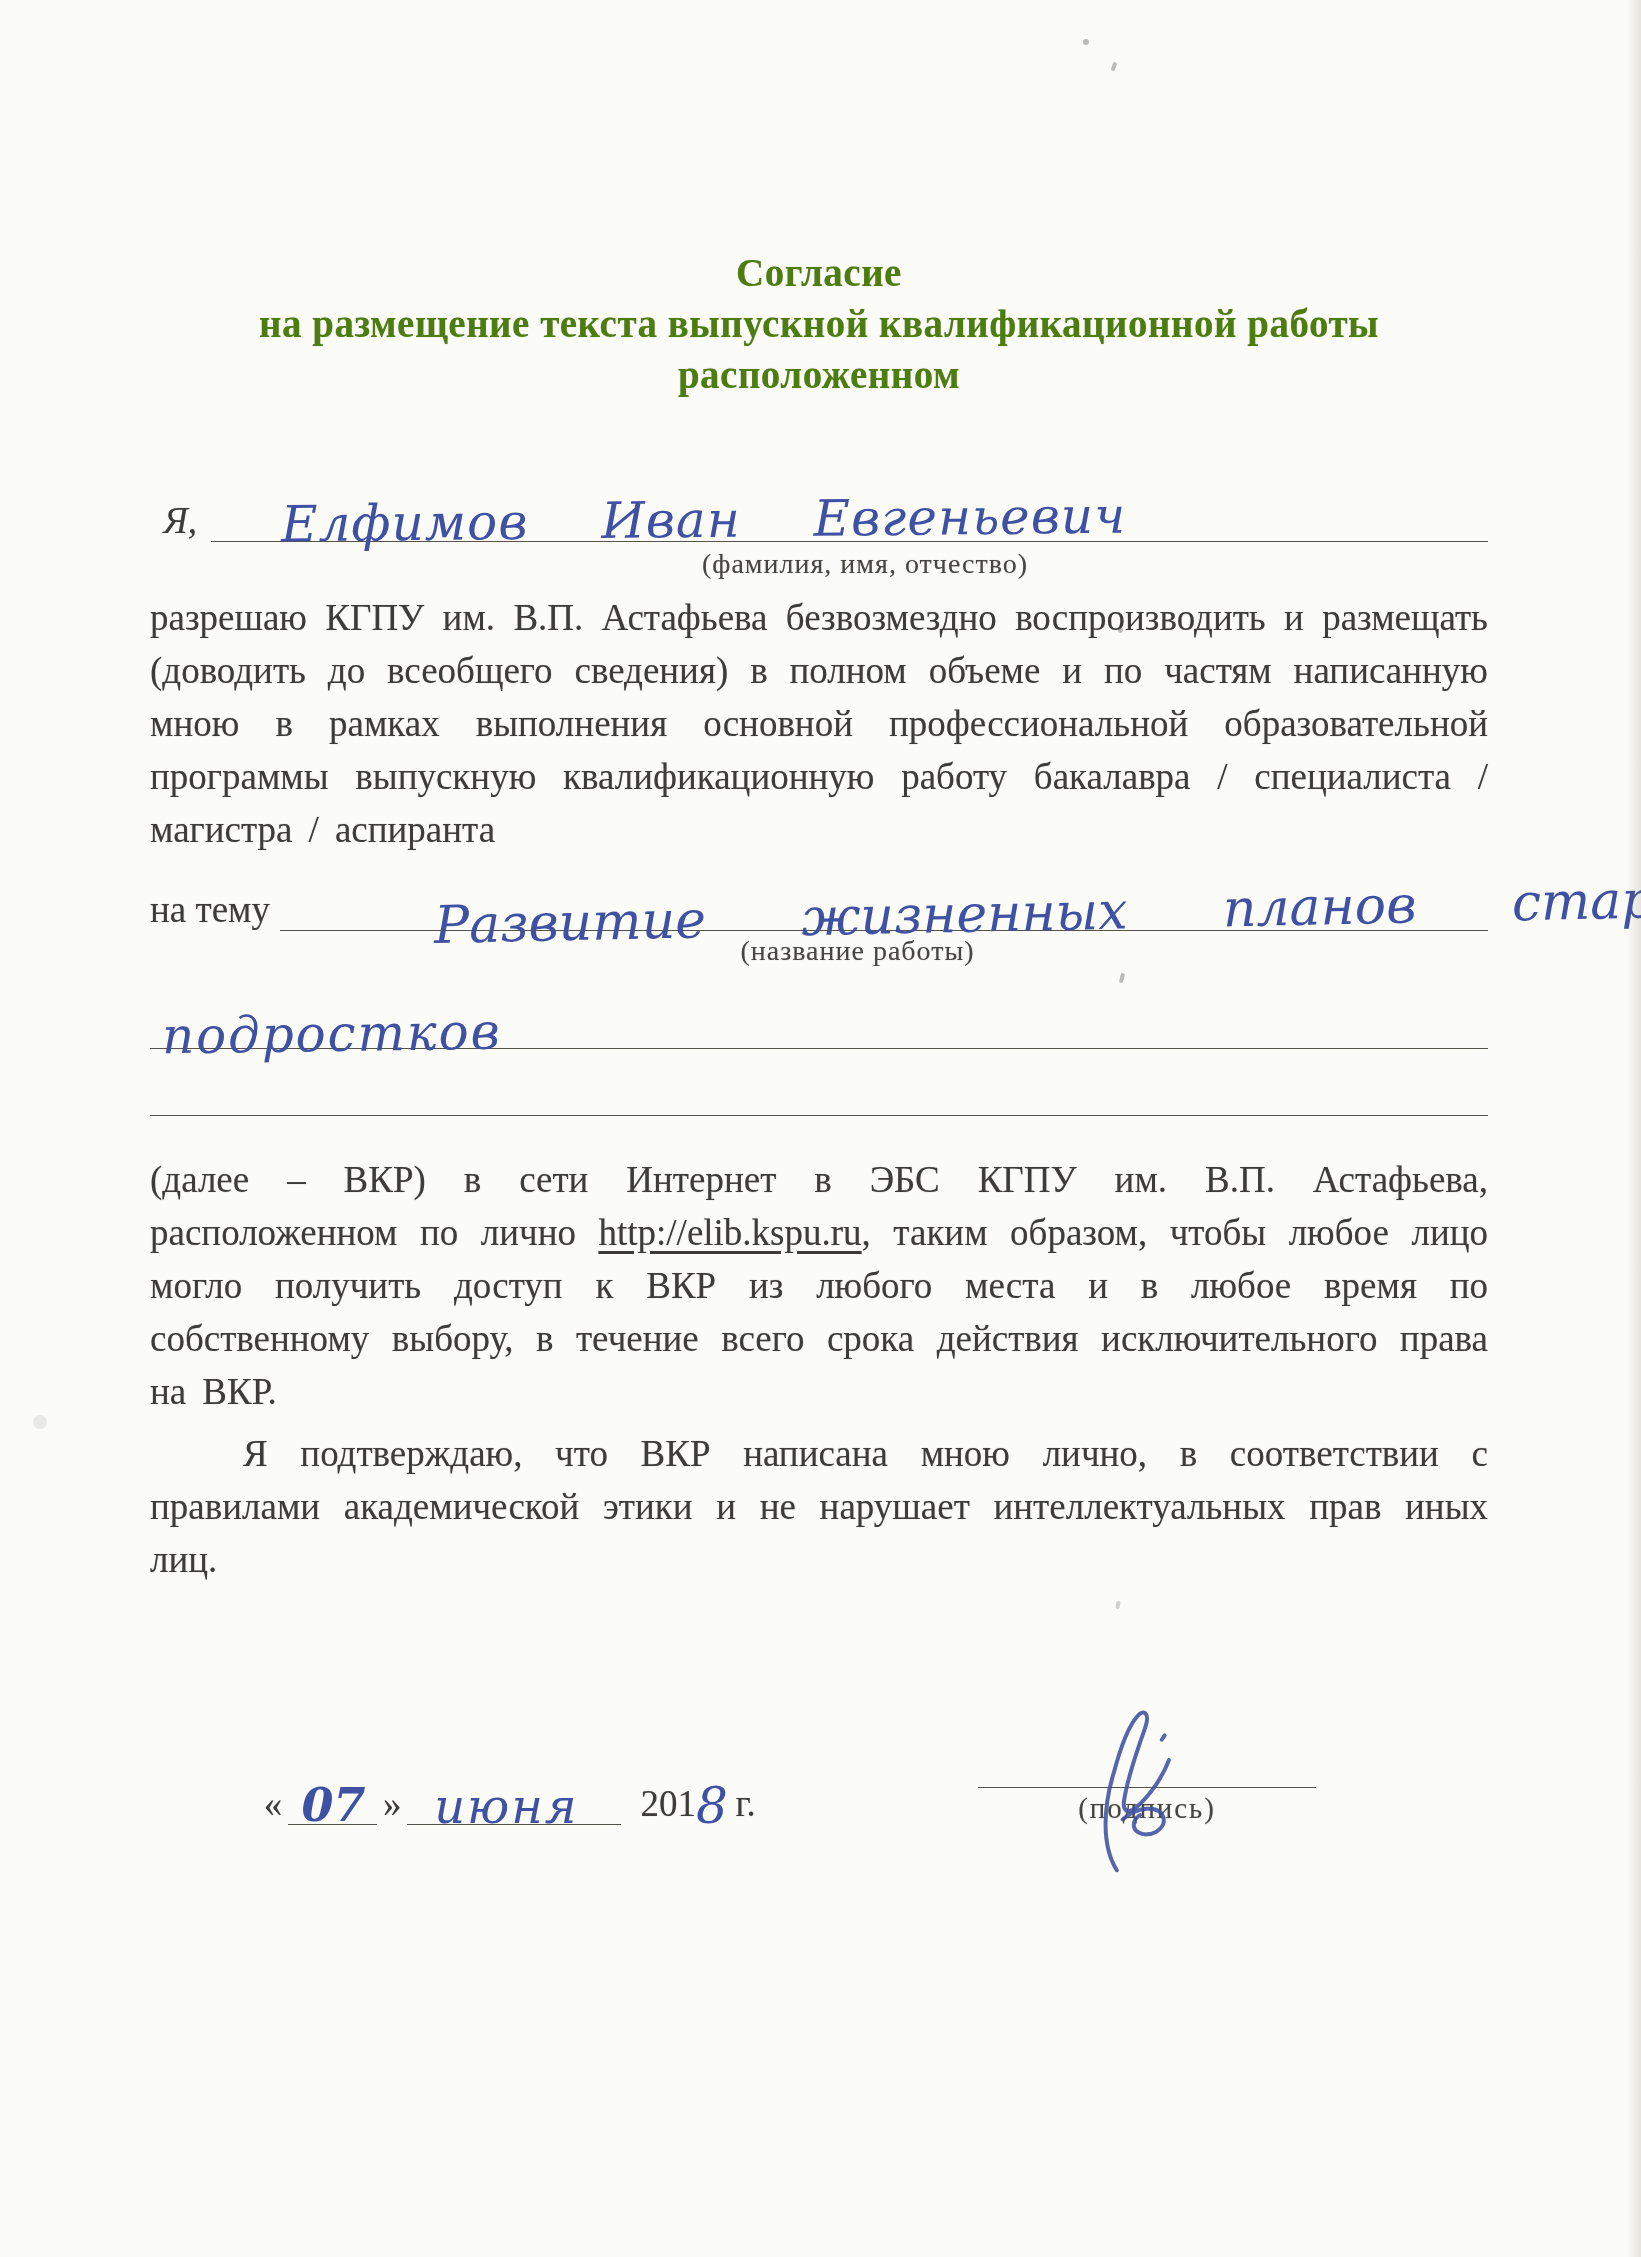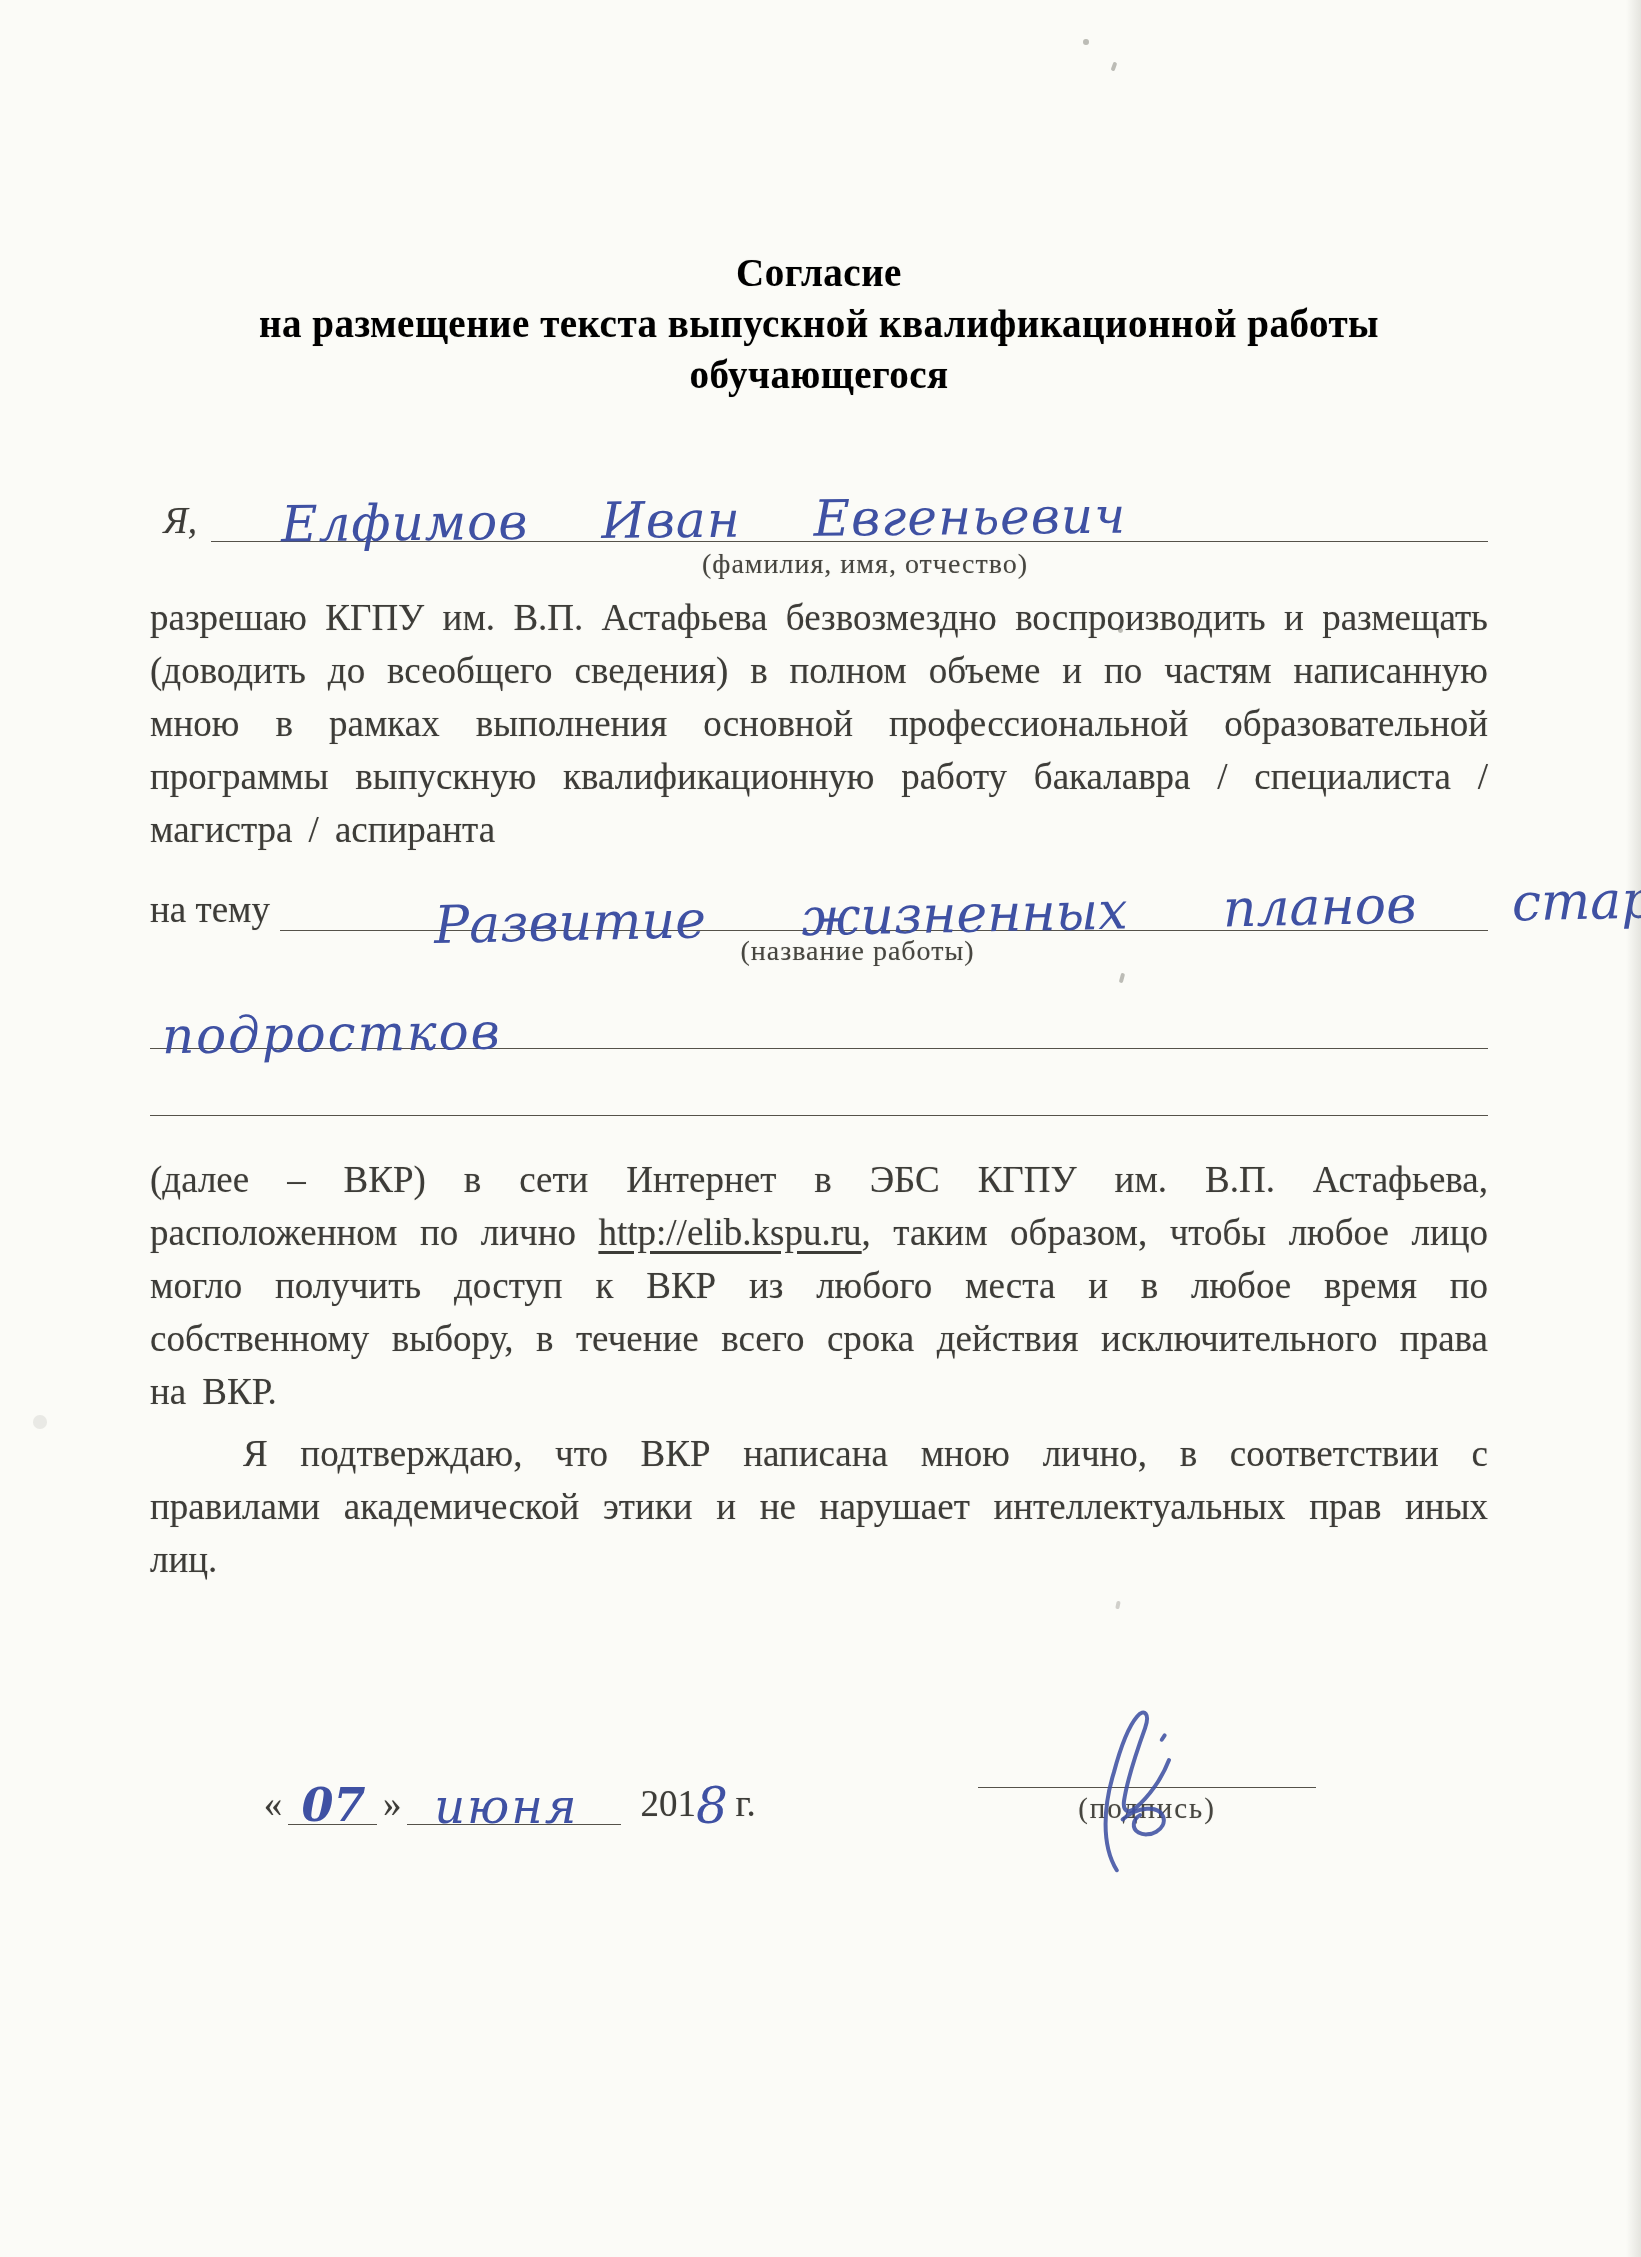--- a/index.html
+++ b/index.html
@@ -23,21 +23,21 @@
   
   .page::after{
     content:"";position:absolute;top:0;bottom:0;right:0;width:15.4px;
     background:linear-gradient(to right, rgba(0,0,0,0), rgba(110,108,95,.16));
     pointer-events:none;
   }
   .printed{ text-shadow:0 0 1px rgba(60,58,50,.35); }
 
   
   .title-block{ text-align:center; font-weight:bold; font-size:39px; line-height:51px;
-    color:#000000; letter-spacing:0.5px; text-shadow:0 0 1px rgba(50,48,42,.45);}
+    color:#4d7c0f; letter-spacing:0.5px; text-shadow:0 0 1px rgba(50,48,42,.45);}
   .title-line{white-space:nowrap;}
 
   
   .fill-line{
     flex:1 1 auto; display:inline-block; position:relative;
     border-bottom:1.9px solid var(--line-gray); height:56px;
   }
   .handwriting{
     font-family:"DejaVu Serif", serif; font-style:italic;
     color:var(--ink-blue); white-space:nowrap;
@@ -110,21 +110,21 @@
   .speck{ position:absolute; background:#6f6e66; border-radius:50%; opacity:.45; pointer-events:none;}
 </style>
 </head>
 <body>
 
 <div class="page">
 
   <header class="title-block">
     <div class="title-line printed">Согласие</div>
     <div class="title-line printed">на размещение текста выпускной квалификационной работы</div>
-    <div class="title-line printed">обучающегося</div>
+    <div class="title-line printed">расположенном</div>
   </header>
 
   <div class="name-row">
     <span class="printed prefix">Я,</span>
     <span class="fill-line name-line">
       <span class="handwriting name-value">Елфимов Иван Евгеньевич</span>
     </span>
   </div>
   <div class="caption name-caption printed">(фамилия, имя, отчество)</div>
 

